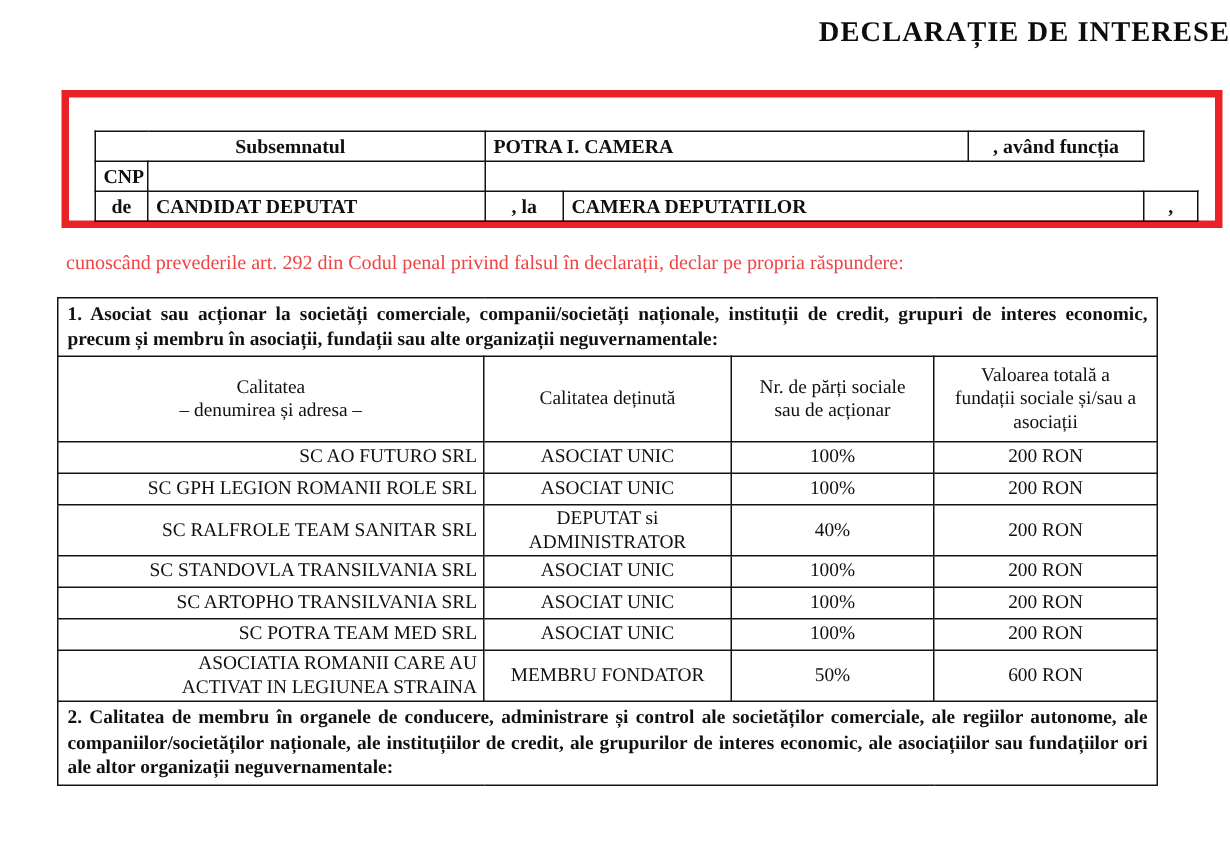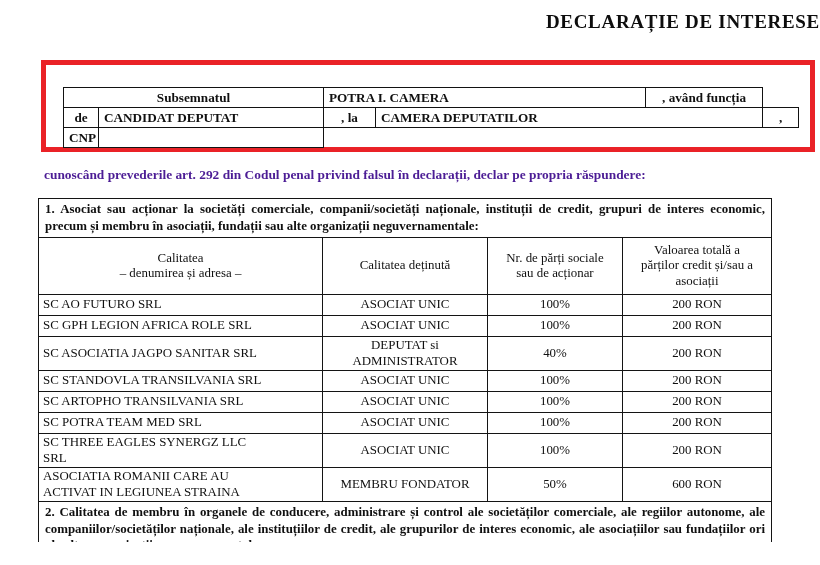--- a/index.html
+++ b/index.html
@@ -72,23 +72,23 @@
   .ident-table td.ctr { text-align: center; }
   .ident-table td.nb { border: none; }
 
   
   .intro {
     position: absolute;
     left: 44px;
     top: 167px;
     width: 730px;
     font-size: 13.4px;
-    font-weight: bold;
+    font-weight: normal;
     line-height: 16px;
-    color: #4c1d95;
+    color: #ef4444;
   }
 
   
   .main-table {
     position: absolute;
     left: 38px;
     top: 198px;
     width: 733px;
     border-collapse: collapse;
     table-layout: fixed;
@@ -108,21 +108,21 @@
     text-align-last: left;
     padding: 2px 6px 3px 6px !important;
   }
   .colhead {
     text-align: center;
     line-height: 15.5px;
     font-size: 13px;
     height: 54px;
   }
   .cell-unit {
-    text-align: left;
+    text-align: right;
     line-height: 15.5px;
     font-size: 13.2px;
   }
   .cell-unit.lead { text-align: left; padding-left: 6px !important; }
   .cell-val {
     text-align: center;
     font-size: 13.2px;
     line-height: 15.5px;
   }
   .r-tall td { height: 31px; }
@@ -155,33 +155,33 @@
         <col style="width:36px">
       </colgroup>
       <tbody>
         <tr>
           <td class="ctr" colspan="2">Subsemnatul</td>
           <td colspan="2">POTRA I. CAMERA</td>
           <td class="ctr">, având funcția</td>
           <td class="nb"></td>
         </tr>
         <tr>
+          <td class="ctr">CNP</td>
+          <td></td>
+          <td class="nb"></td>
+          <td class="nb"></td>
+          <td class="nb"></td>
+          <td class="nb"></td>
+        </tr>
+        <tr>
           <td class="ctr">de</td>
           <td>CANDIDAT DEPUTAT</td>
           <td class="ctr">, la</td>
           <td colspan="2">CAMERA DEPUTATILOR</td>
           <td class="ctr">,</td>
-        </tr>
-        <tr>
-          <td class="ctr">CNP</td>
-          <td></td>
-          <td class="nb"></td>
-          <td class="nb"></td>
-          <td class="nb"></td>
-          <td class="nb"></td>
         </tr>
       </tbody>
     </table>
   </div>
 
   <div class="intro">cunoscând prevederile art. 292 din Codul penal privind falsul în declarații, declar pe propria răspundere:</div>
 
   <table class="main-table">
     <colgroup>
       <col style="width:284px">
@@ -198,56 +198,56 @@
           <div>Calitatea</div>
           <div>– denumirea și adresa –</div>
         </td>
         <td class="colhead">Calitatea deținută</td>
         <td class="colhead">
           <div>Nr. de părți sociale</div>
           <div>sau de acționar</div>
         </td>
         <td class="colhead">
           <div>Valoarea totală a</div>
-          <div>părților credit și/sau a</div>
+          <div>fundații sociale și/sau a</div>
           <div>asociații</div>
         </td>
       </tr>
 
         <tr class="r-norm">
           <td class="cell-unit">
             <div>SC AO FUTURO SRL</div>
           </td>
           <td class="cell-val">
             <div>ASOCIAT UNIC</div>
           </td>
           <td class="cell-val">
             <div>100%</div>
           </td>
           <td class="cell-val">
             <div>200 RON</div>
           </td>
         </tr>
         <tr class="r-norm">
           <td class="cell-unit">
-            <div>SC GPH LEGION AFRICA ROLE SRL</div>
+            <div>SC GPH LEGION ROMANII ROLE SRL</div>
           </td>
           <td class="cell-val">
             <div>ASOCIAT UNIC</div>
           </td>
           <td class="cell-val">
             <div>100%</div>
           </td>
           <td class="cell-val">
             <div>200 RON</div>
           </td>
         </tr>
         <tr class="r-tall">
           <td class="cell-unit">
-            <div>SC ASOCIATIA JAGPO SANITAR SRL</div>
+            <div>SC RALFROLE TEAM SANITAR SRL</div>
           </td>
           <td class="cell-val">
             <div>DEPUTAT si</div>
             <div>ADMINISTRATOR</div>
           </td>
           <td class="cell-val">
             <div>40%</div>
           </td>
           <td class="cell-val">
             <div>200 RON</div>
@@ -277,35 +277,20 @@
           <td class="cell-val">
             <div>100%</div>
           </td>
           <td class="cell-val">
             <div>200 RON</div>
           </td>
         </tr>
         <tr class="r-norm">
           <td class="cell-unit">
             <div>SC POTRA TEAM MED SRL</div>
-          </td>
-          <td class="cell-val">
-            <div>ASOCIAT UNIC</div>
-          </td>
-          <td class="cell-val">
-            <div>100%</div>
-          </td>
-          <td class="cell-val">
-            <div>200 RON</div>
-          </td>
-        </tr>
-        <tr class="r-tall">
-          <td class="cell-unit">
-            <div>SC THREE EAGLES SYNERGZ LLC</div>
-            <div>SRL</div>
           </td>
           <td class="cell-val">
             <div>ASOCIAT UNIC</div>
           </td>
           <td class="cell-val">
             <div>100%</div>
           </td>
           <td class="cell-val">
             <div>200 RON</div>
           </td>

